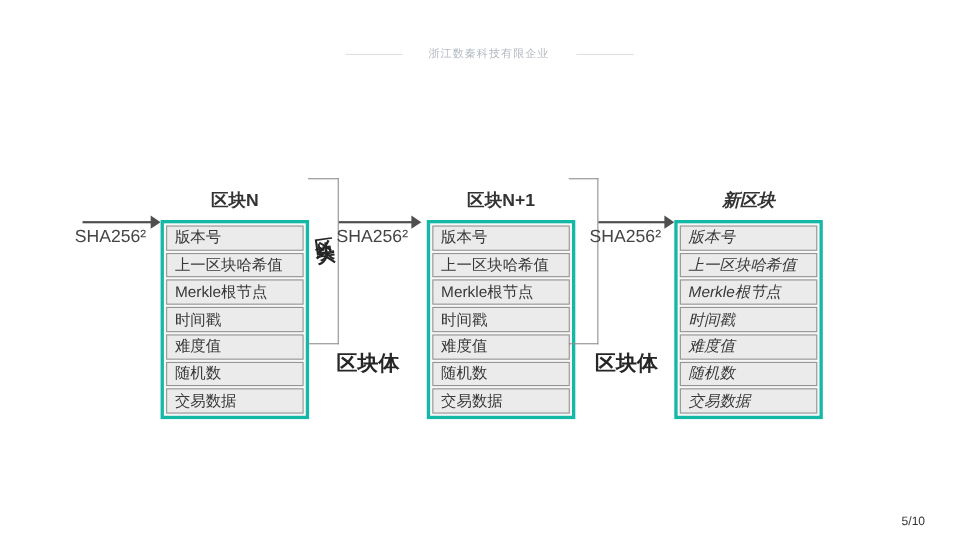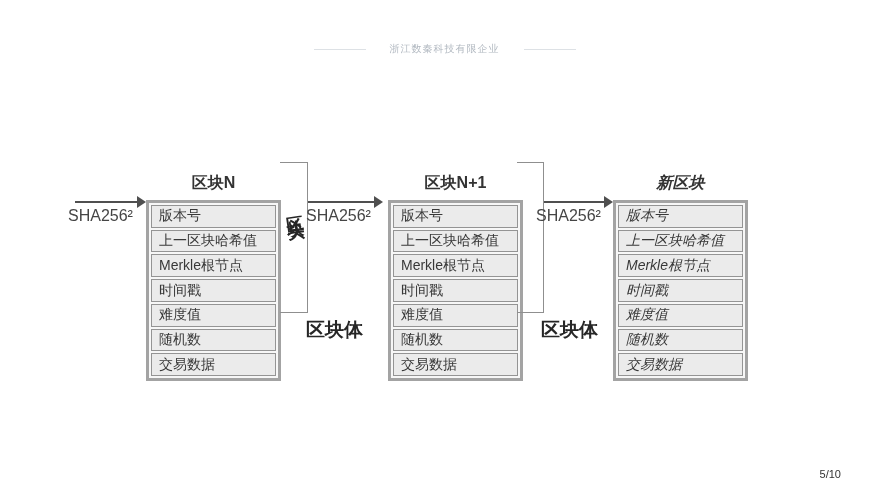--- a/index.html
+++ b/index.html
@@ -31,21 +31,21 @@
 
   .block { position: absolute; top: 131px; width: 135px; margin-top: 40px; }
   .block-n   { left: 146px; }
   .block-n1  { left: 388px; }
   .block-new { left: 613px; font-style: italic; }
   .block-title {
     text-align: center; font-size: 16px; font-weight: 600; color: #333333;
     height: 24px; line-height: 24px; margin-bottom: 5px;
   }
   .block-box {
-    height: 181px; border: 3px solid #a3a3a3; background: #f7f7f7;
+    height: 181px; border: 3px solid #14b8a6; background: #f7f7f7;
     display: flex; flex-direction: column; padding: 2px; gap: 2px;
   }
   .cell {
     flex: 1; background: #ebebeb; border: 1px solid #949494;
     font-size: 14px; color: #383838; display: flex; align-items: center;
     padding-left: 7px; white-space: nowrap; overflow: hidden;
   }
 
   
   .bracket {

